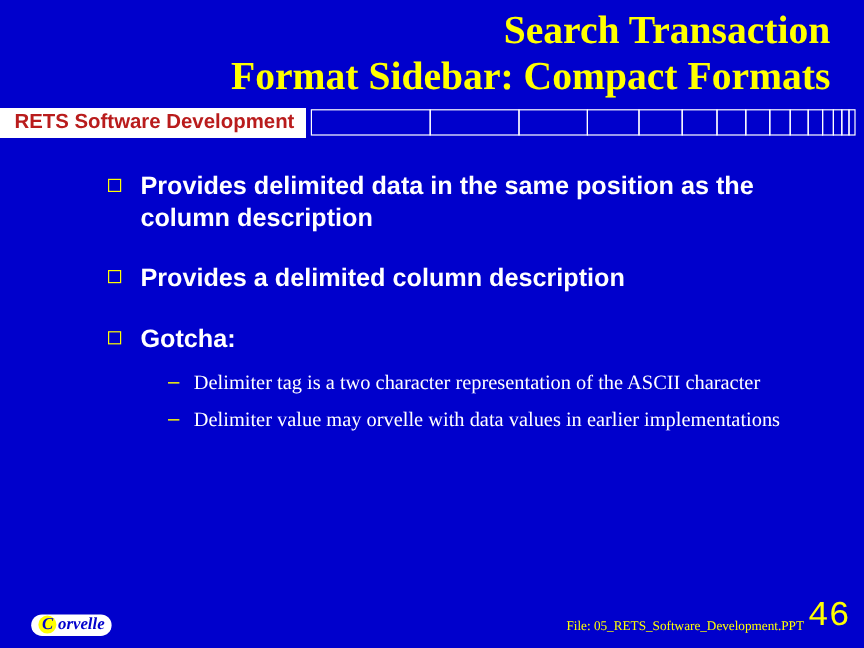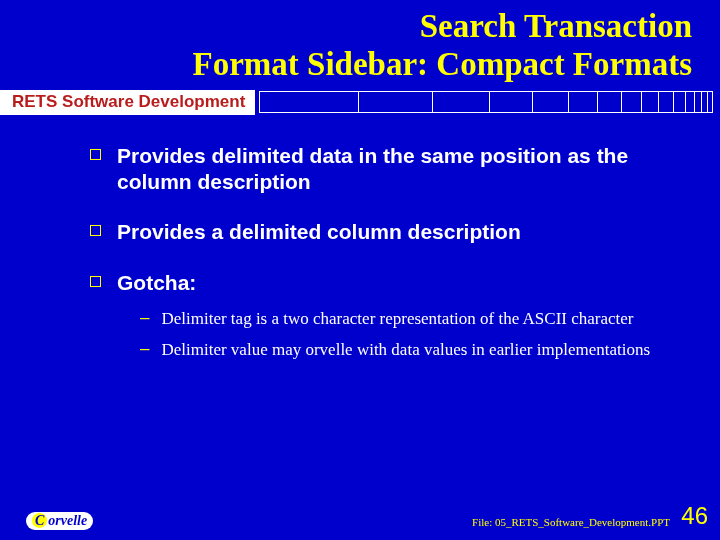--- a/index.html
+++ b/index.html
@@ -119,22 +119,22 @@
     bottom: 4px;
     color: #ffff00;
     font-family: "Times New Roman", serif;
     font-size: 11px;
   }
   .pagenum {
     position: absolute;
     right: 12px;
     bottom: 2px;
     color: #ffff00;
-    font-family: Liberation Sans, sans-serif;
-    font-size: 24px;
+    font-family: Liberation Mono, monospace;
+    font-size: 29px;
   }
 </style>
 </head>
 <body>
 
 <div class="title">
   <span>Search Transaction</span><br>
   <span>Format Sidebar: Compact Formats</span>
 </div>
 

